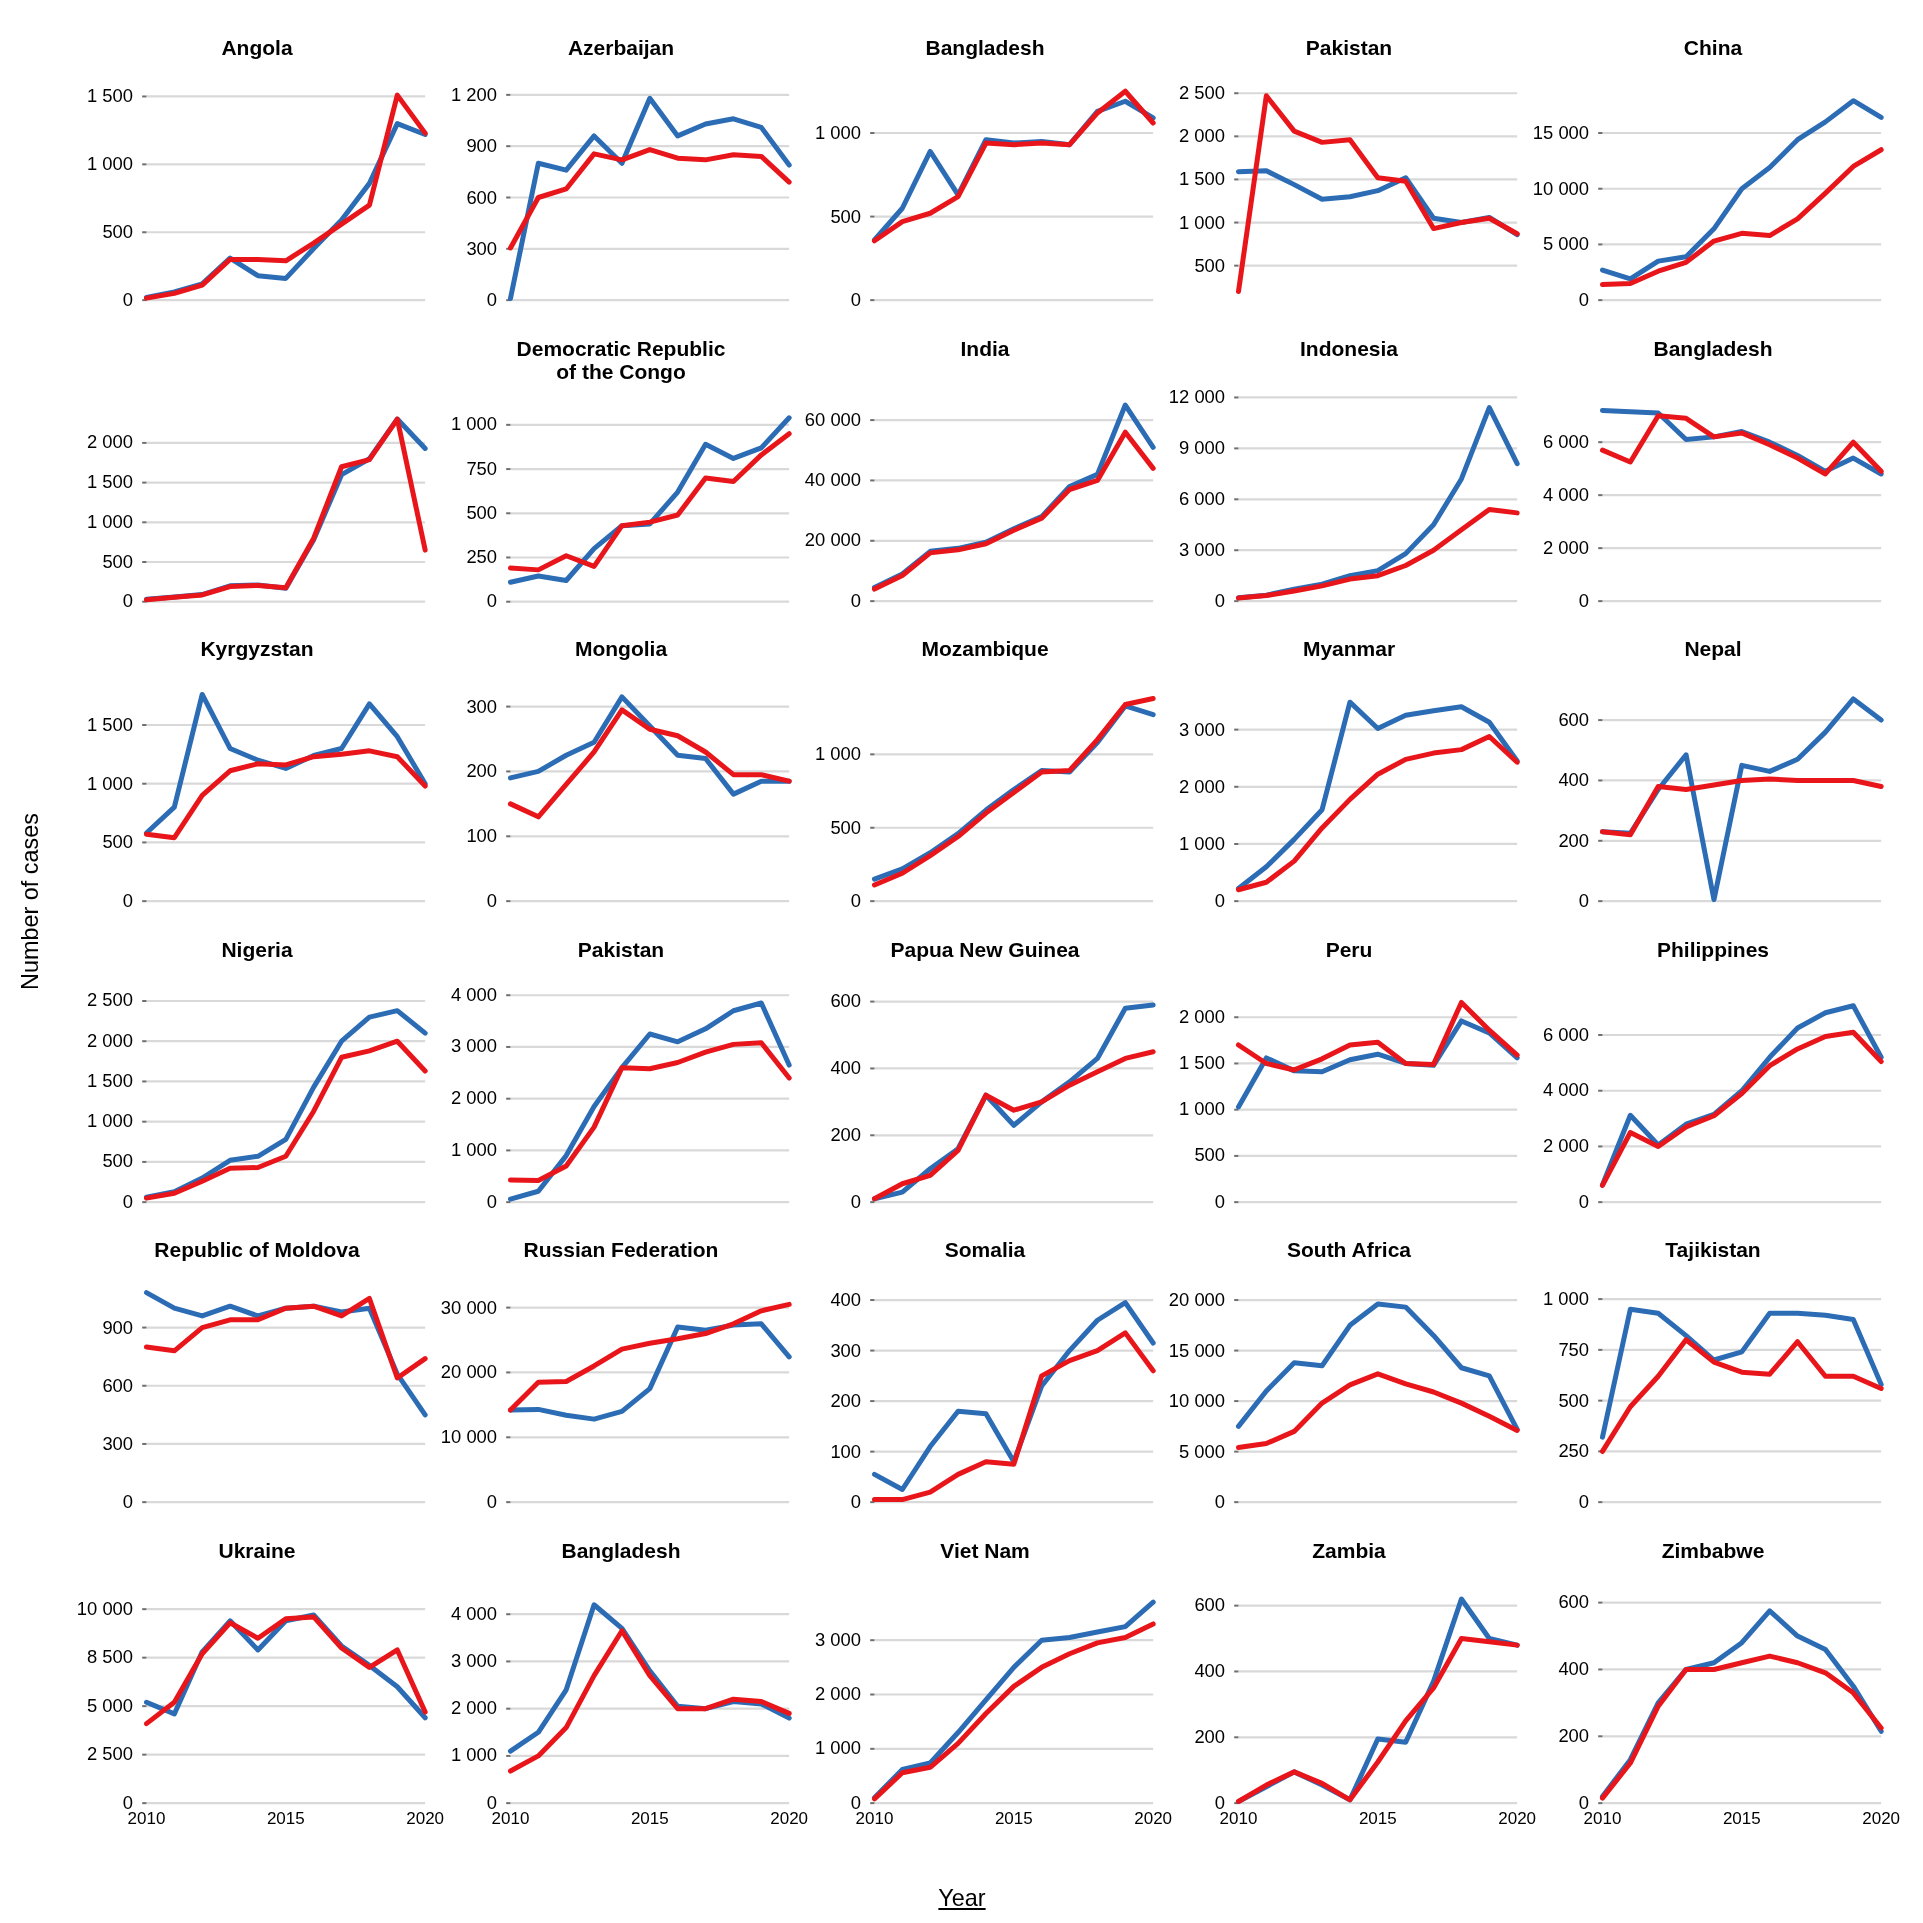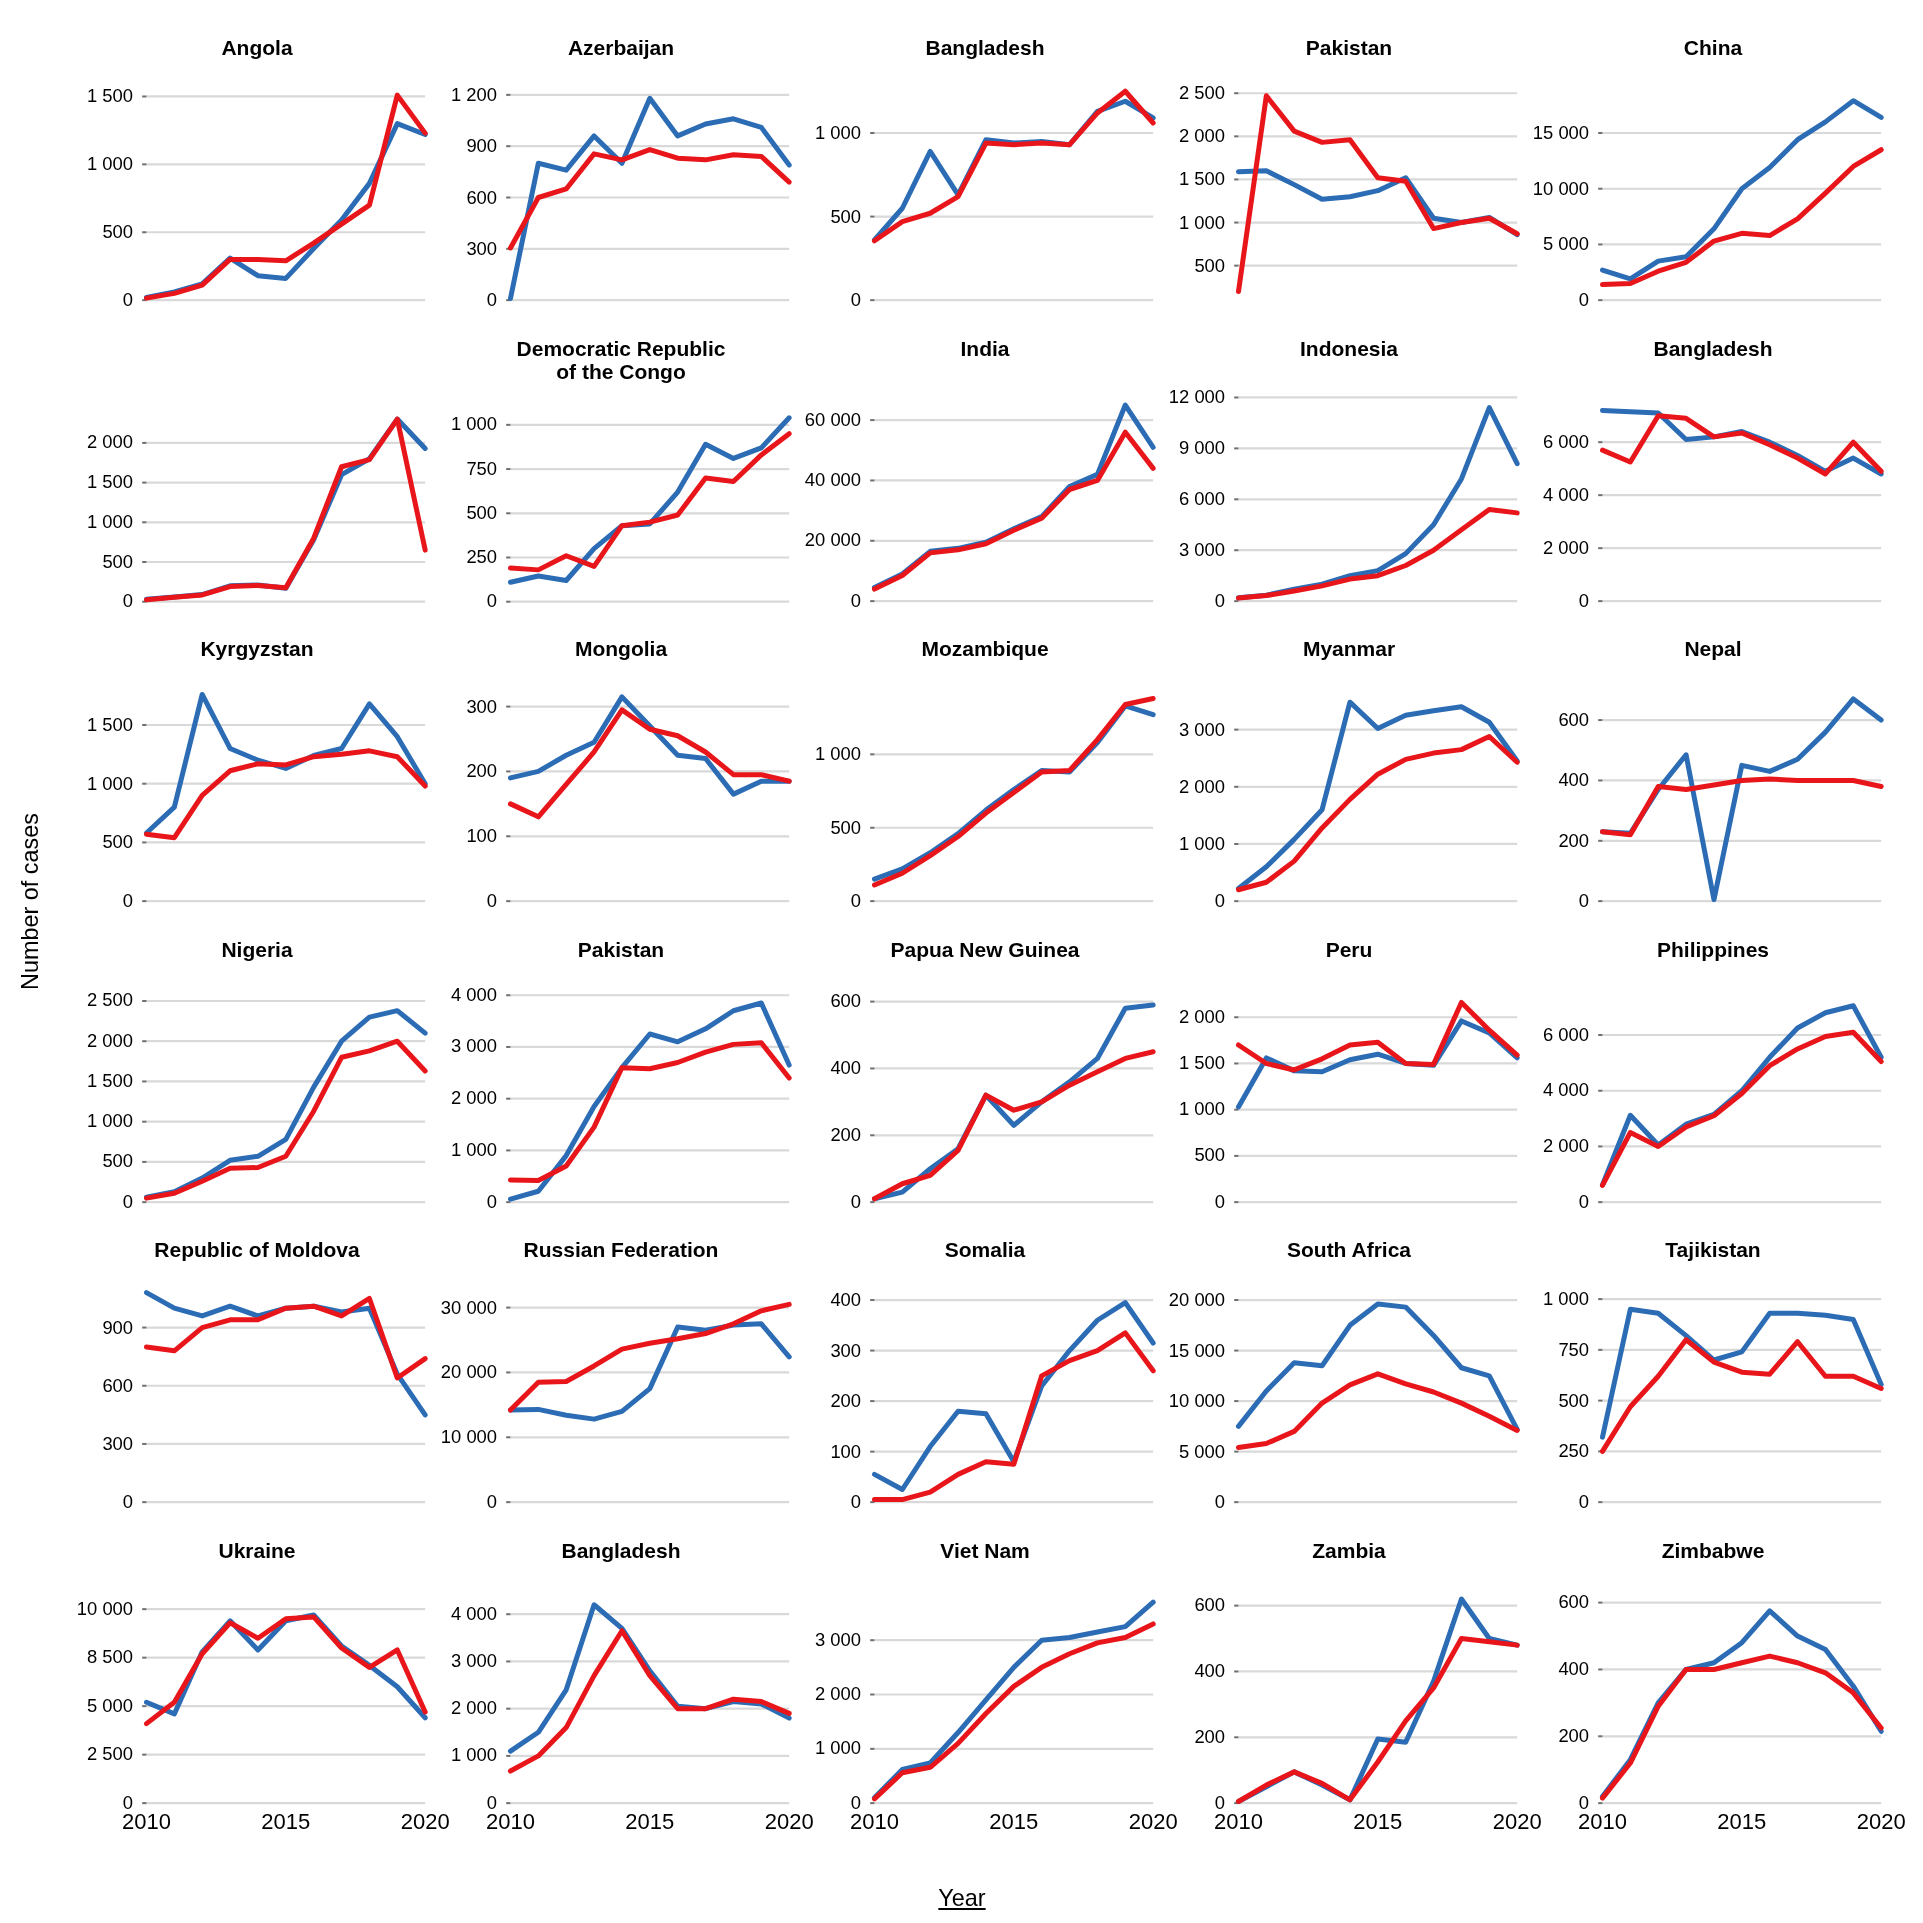--- a/index.html
+++ b/index.html
@@ -91,21 +91,21 @@
   .xticks {
     position: absolute;
     left: 0;
     right: 6.7px;
     bottom: 1.7px;
     height: 25px;
   }
   .xtick {
     position: absolute;
     transform: translateX(-50%);
-    font-size: 22px;
+    font-size: 17px;
     color: #000;
   }
 </style>
 </head>
 <body>
 
 <div id="root">
   <div class="axis-ylabel">
     <span>Number of cases</span>
   </div>

